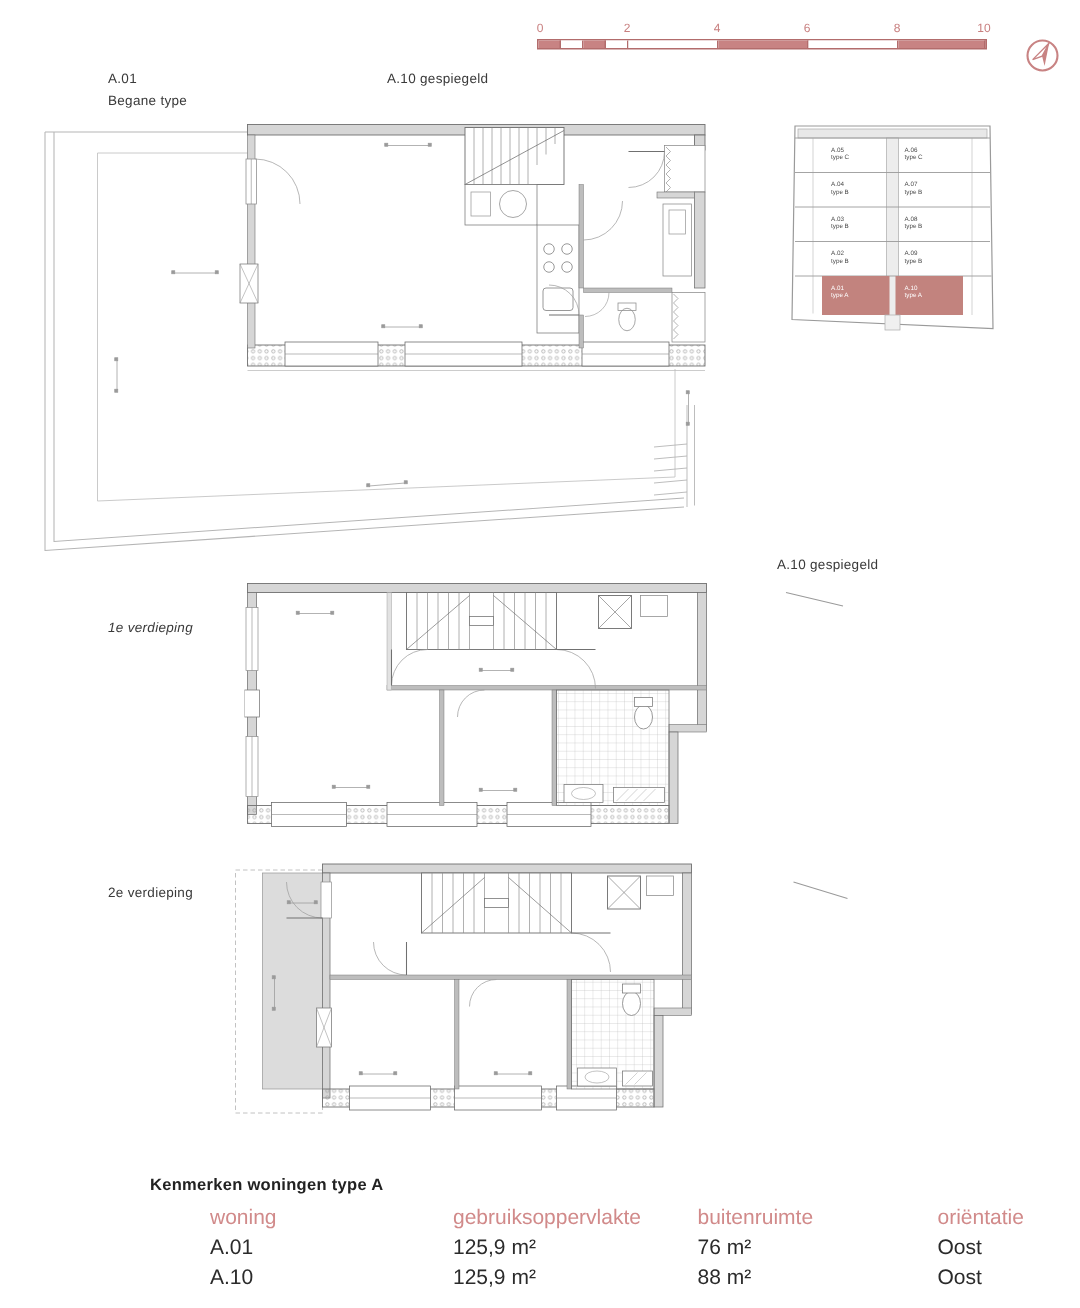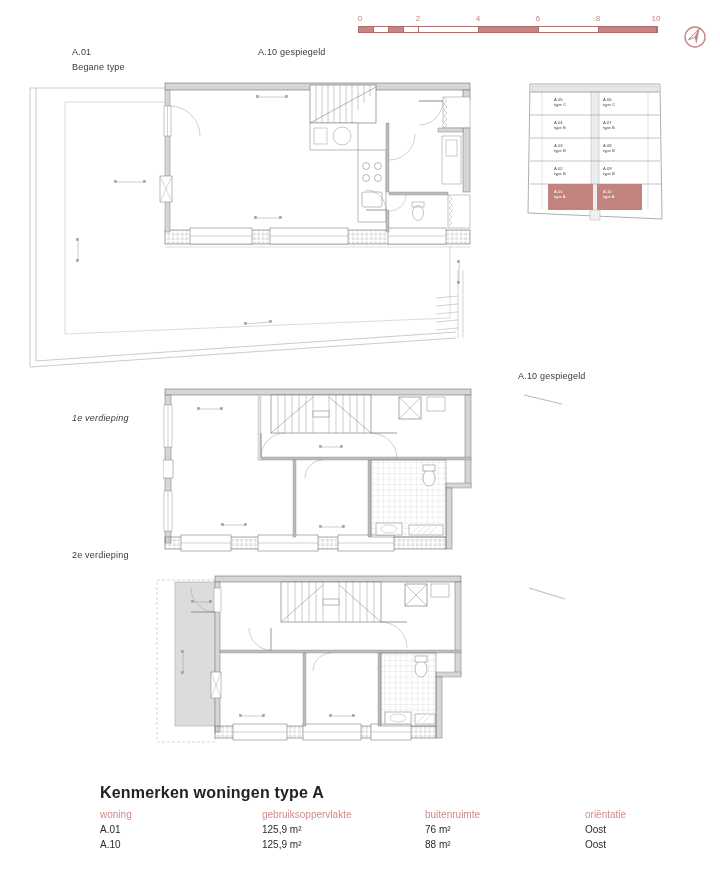--- a/index.html
+++ b/index.html
@@ -9,22 +9,22 @@
   .lbl{font-size:9px;letter-spacing:.2px;color:#3a3a3a;line-height:15px;}
   
   .scalebar{position:absolute;left:358px;top:14px;width:300px;height:22px;}
   .scalebar .tick{position:absolute;top:0;font-size:8px;color:#c87f7f;transform:translateX(-50%);}
   .scalebar .bar{position:absolute;left:0;top:12px;width:300px;height:7px;border:1px solid #b26c6c;box-sizing:border-box;display:flex;}
   .scalebar .seg{height:100%;box-sizing:border-box;border-right:0.5px solid #b26c6c;}
   .seg.red{background:#c88383;}
   .seg.white{background:#ffffff;}
   
   .spec-table{position:absolute;left:100px;top:784px;width:545px;}
-  .spec-title{font-size:16px;font-weight:bold;color:#222;margin-bottom:7px;letter-spacing:.2px;}
-  .spec-grid{display:grid;grid-template-columns:162px 163px 160px 60px;row-gap:4px;font-size:10px;}
+  .spec-title{font-size:11px;font-weight:bold;color:#222;margin-bottom:7px;letter-spacing:.2px;}
+  .spec-grid{display:grid;grid-template-columns:162px 163px 160px 60px;row-gap:4px;font-size:14px;margin-left:40px;}
   .spec-head{color:#d18a8a;}
   .spec-cell{color:#2b2b2b;}
   .leader{stroke:#9a9a9a;stroke-width:0.7;}
 </style>
 </head>
 <body>
 
 <div class="canvas">
 
   <div class="abs lbl" style="left:72px;top:45px;">
@@ -320,21 +320,21 @@
         <rect x="81.5" y="138.5" width="2" height="2"></rect>
       <line x1="158" y1="142" x2="180" y2="142"></line>
         <rect x="156.5" y="140.5" width="2" height="2"></rect>
         <rect x="179.5" y="140.5" width="2" height="2"></rect>
       <line x1="158" y1="62" x2="178" y2="62"></line>
         <rect x="156.5" y="60.5" width="2" height="2"></rect>
         <rect x="177.5" y="60.5" width="2" height="2"></rect>
     </g>
   </svg>
 
-  <div class="abs lbl" style="left:72px;top:548px;">2e verdieping</div>
+  <div class="abs lbl" style="left:72px;top:588px;">2e verdieping</div>
   <svg class="abs" style="left:525px;top:584px;" width="45" height="20" viewBox="0 0 45 20">
     <line class="leader" x1="4" y1="4" x2="40" y2="15"></line>
   </svg>
 
   <svg class="abs" style="left:153px;top:572px;" width="322" height="188" viewBox="0 0 322 188">
     <defs>
       <pattern id="f2-insul" width="4.5" height="4.5" patternUnits="userSpaceOnUse">
         <circle cx="2.2" cy="2.2" r="1.1" fill="none" stroke="#9a9a9a" stroke-width="0.45"></circle>
       </pattern>
       <pattern id="f2-tile" width="5.5" height="5.5" patternUnits="userSpaceOnUse">

